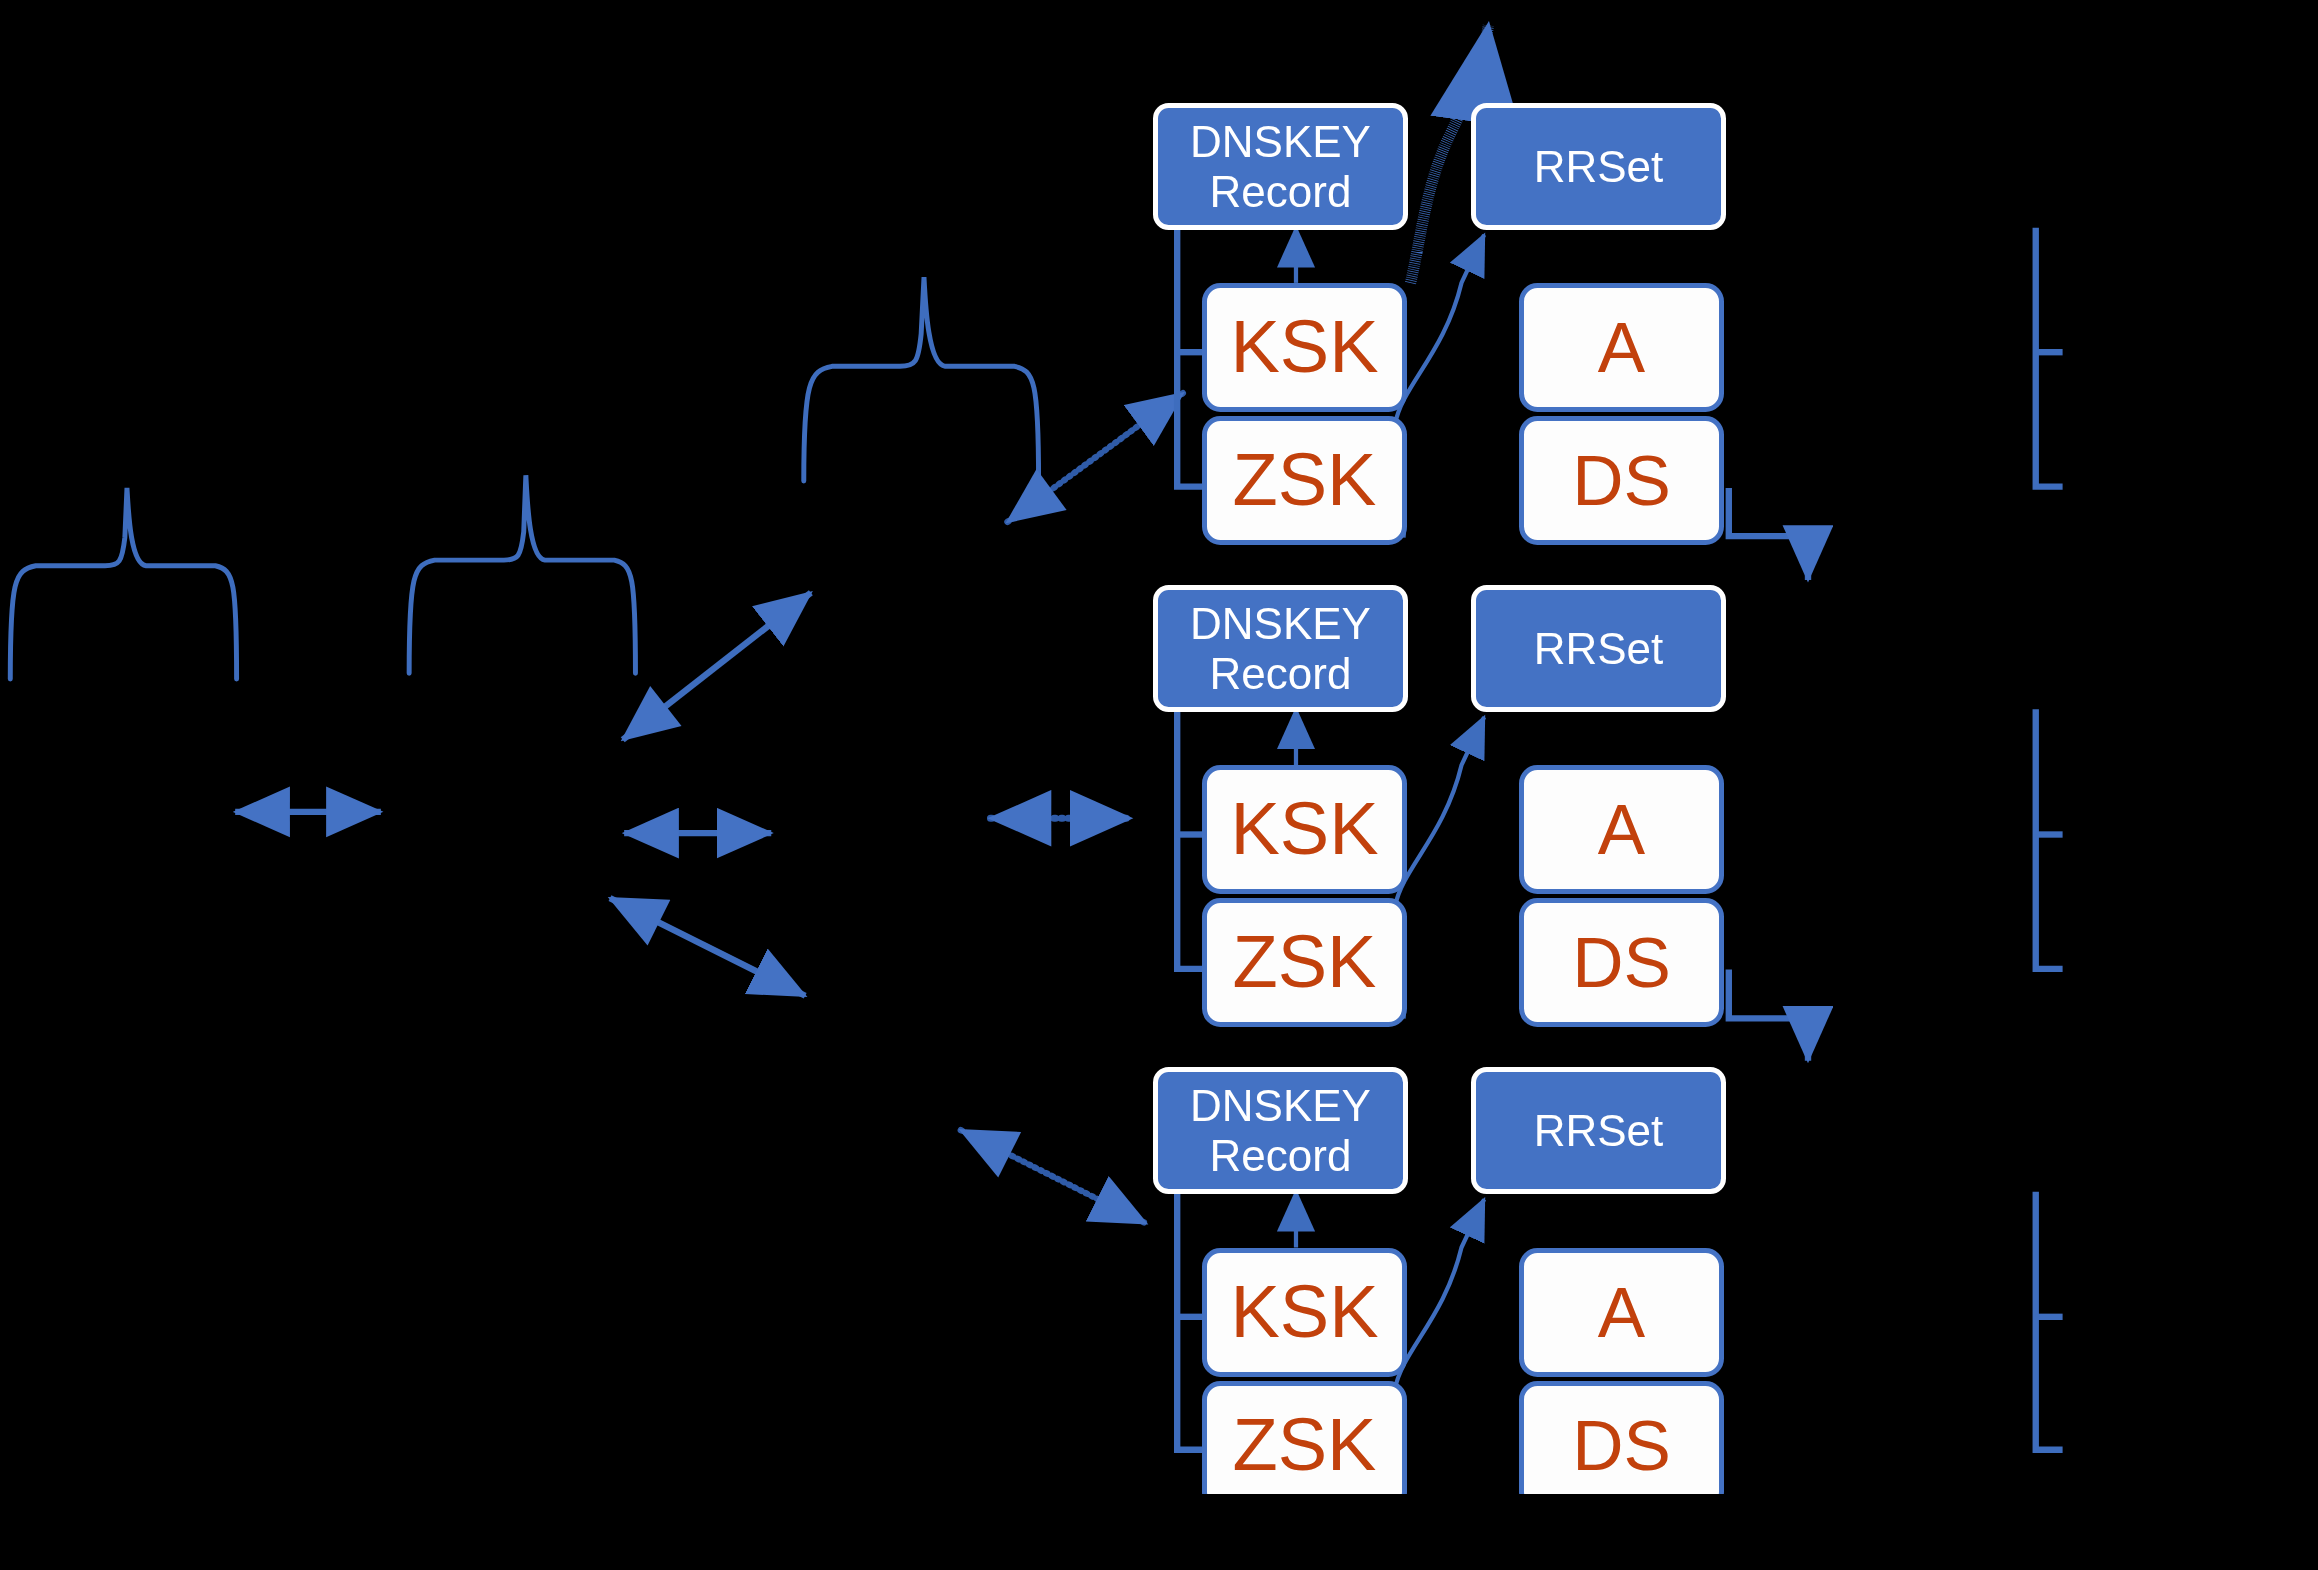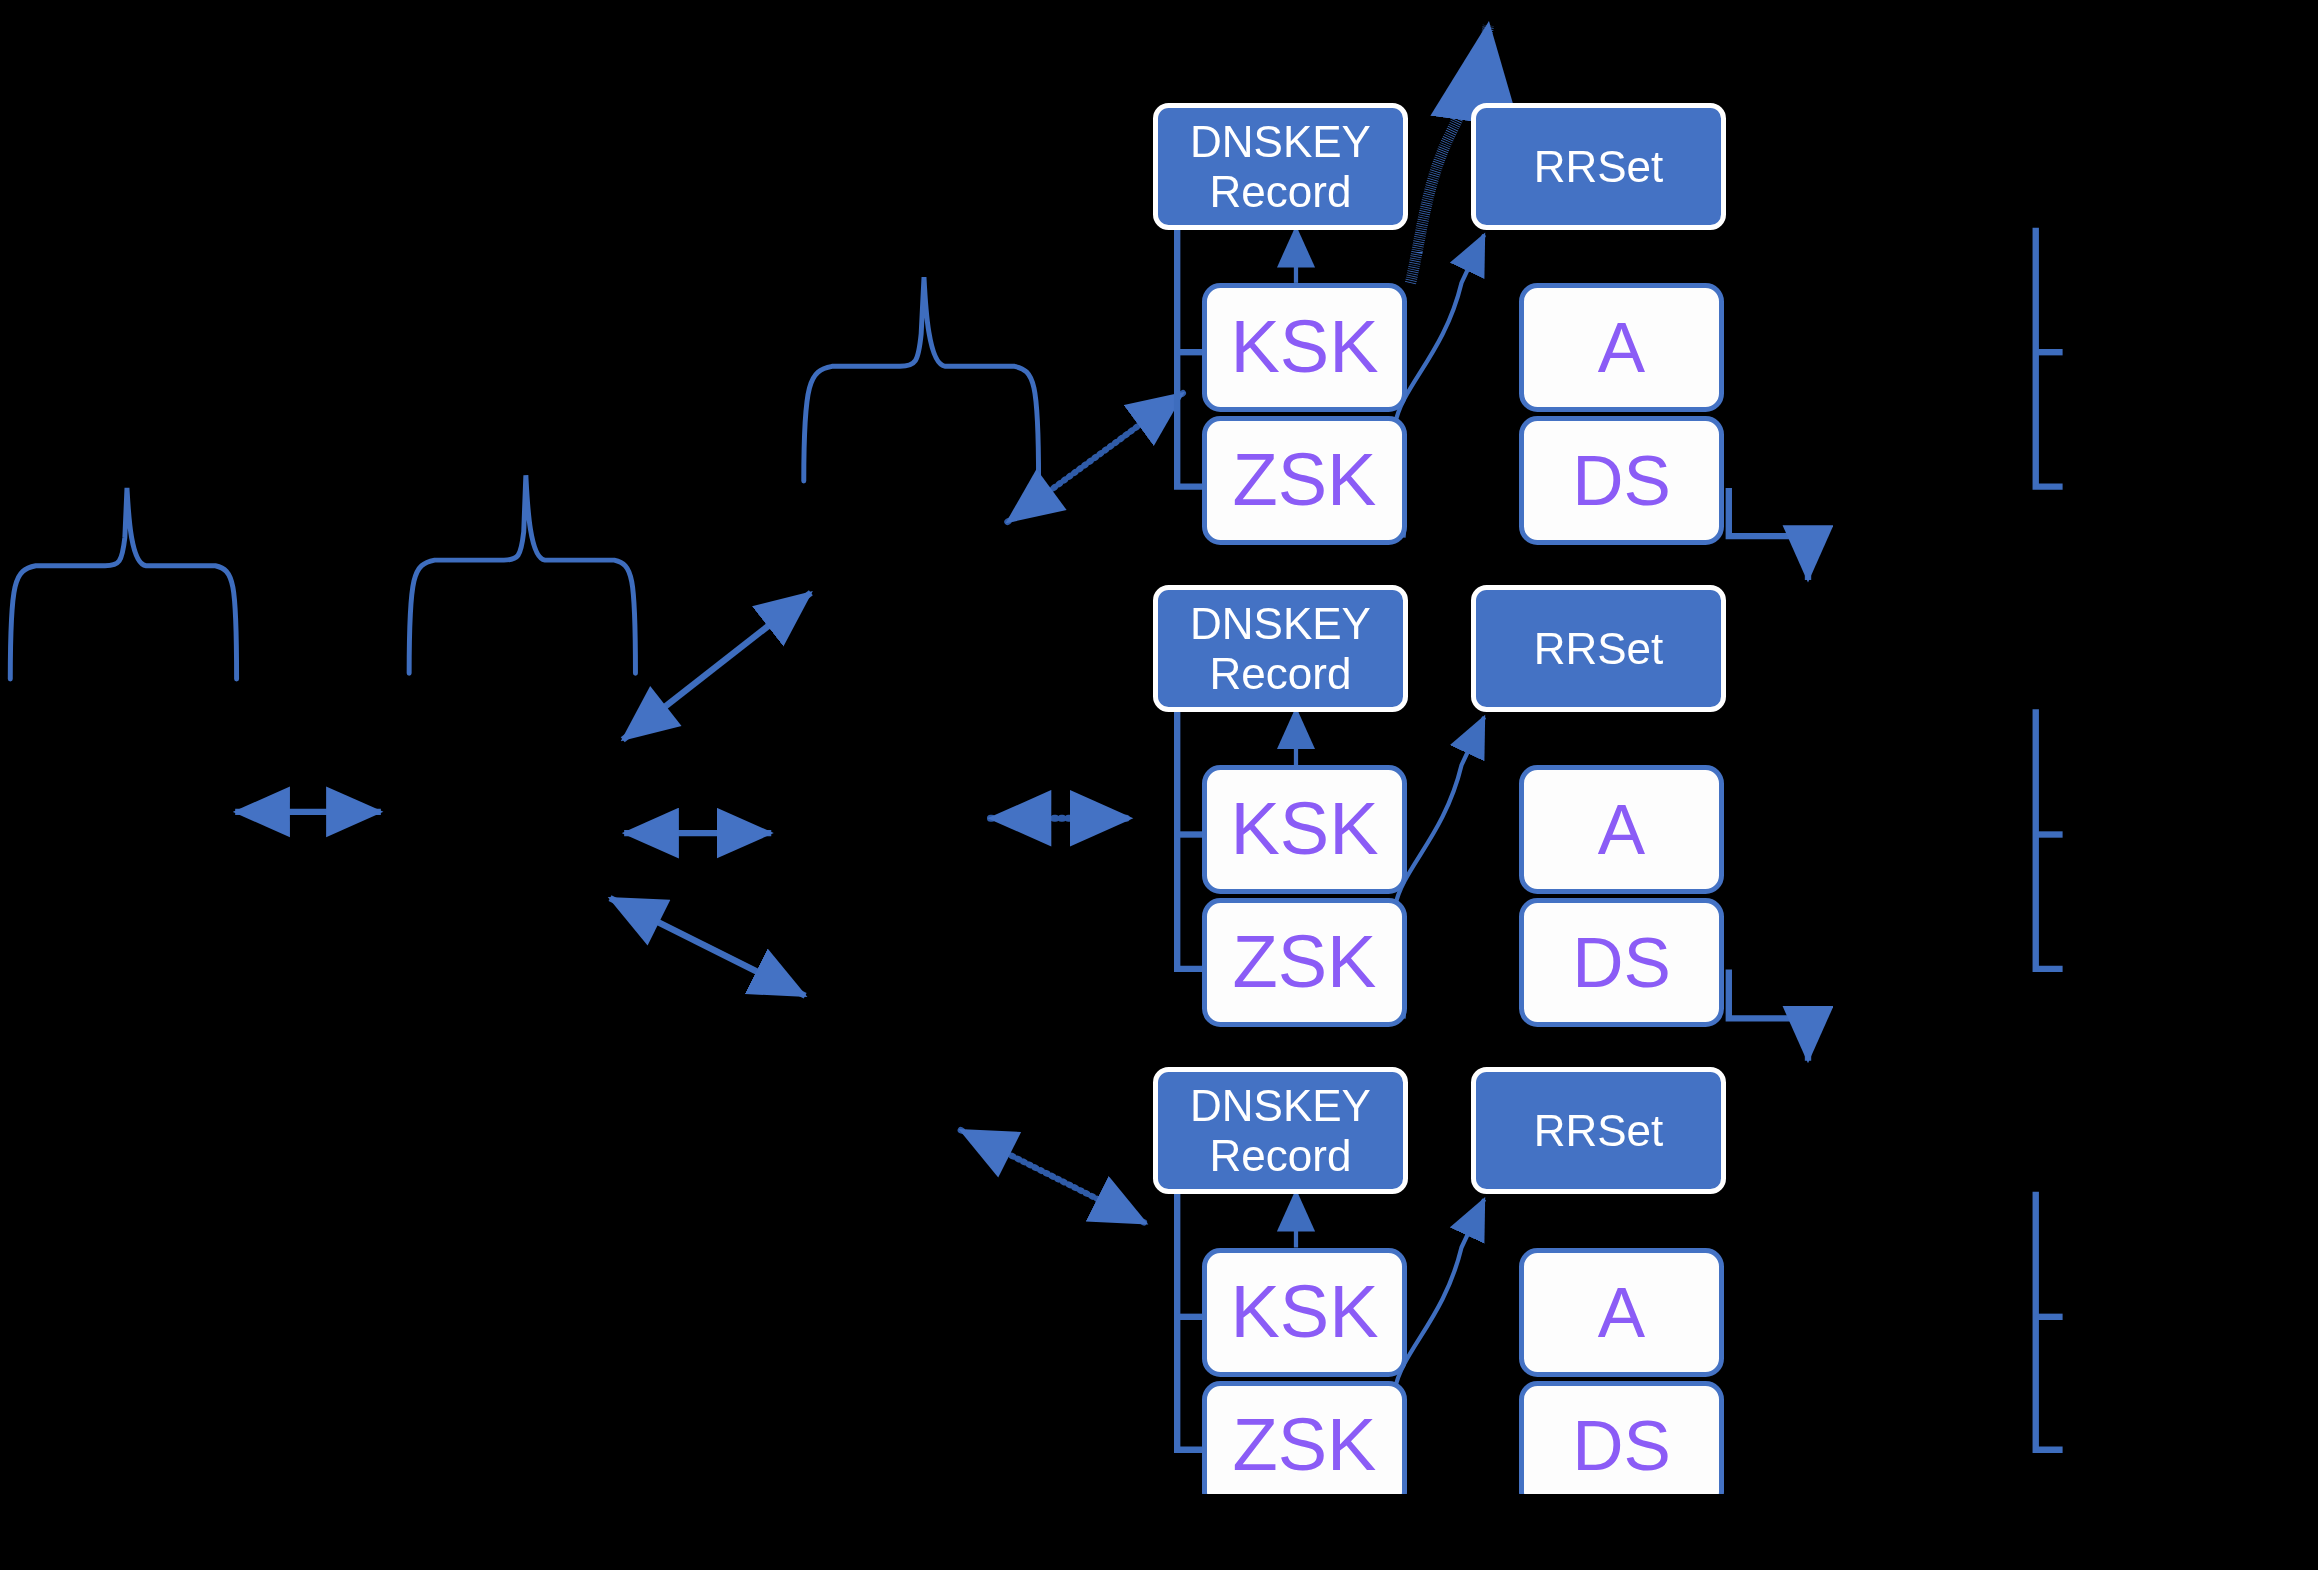--- a/index.html
+++ b/index.html
@@ -26,21 +26,21 @@
     border:5px solid #FFFFFF;
     border-radius:15.6px;
     color:#FFFFFF;
     font-size:44px;
     font-weight:400;
   }
   .node-white{
     background:#FDFDFD;
     border:5px solid #4472C4;
     border-radius:18.4px;
-    color:#8b5cf6;
+    color:#c2410c;
     font-size:74px;
     font-weight:400;
   }
   .node-white.rr{ font-size:71px; }
 </style>
 </head>
 <body>
 
 <div id="stage">
 

